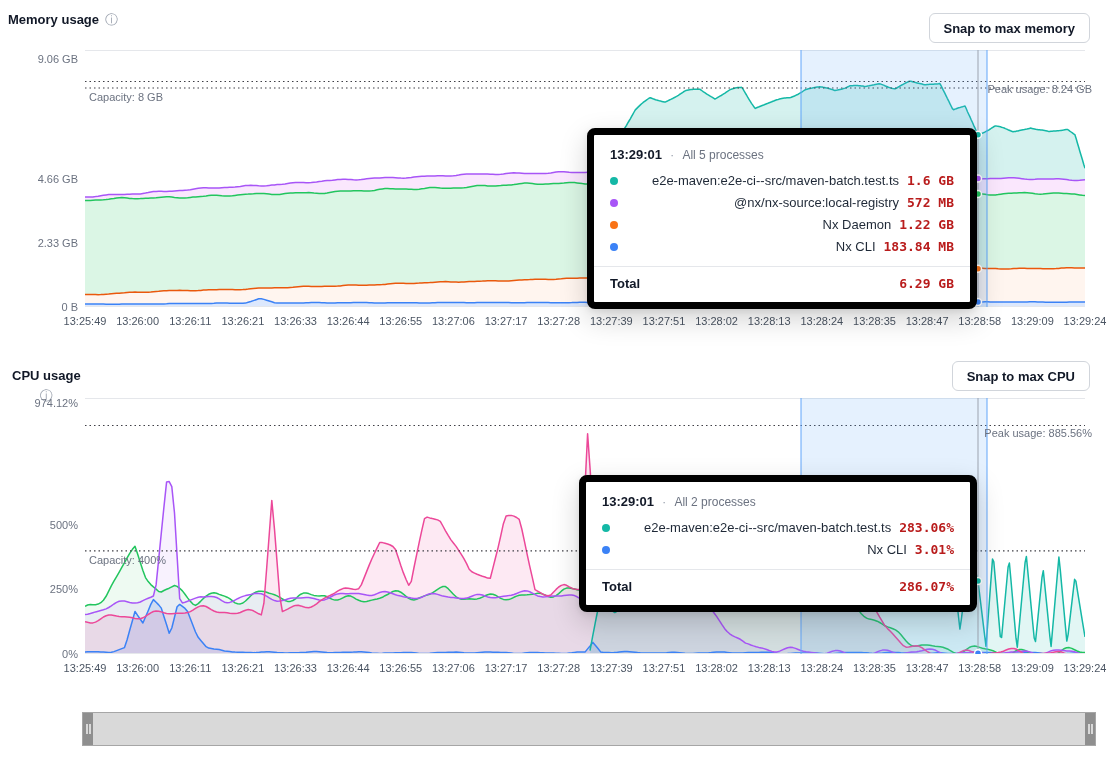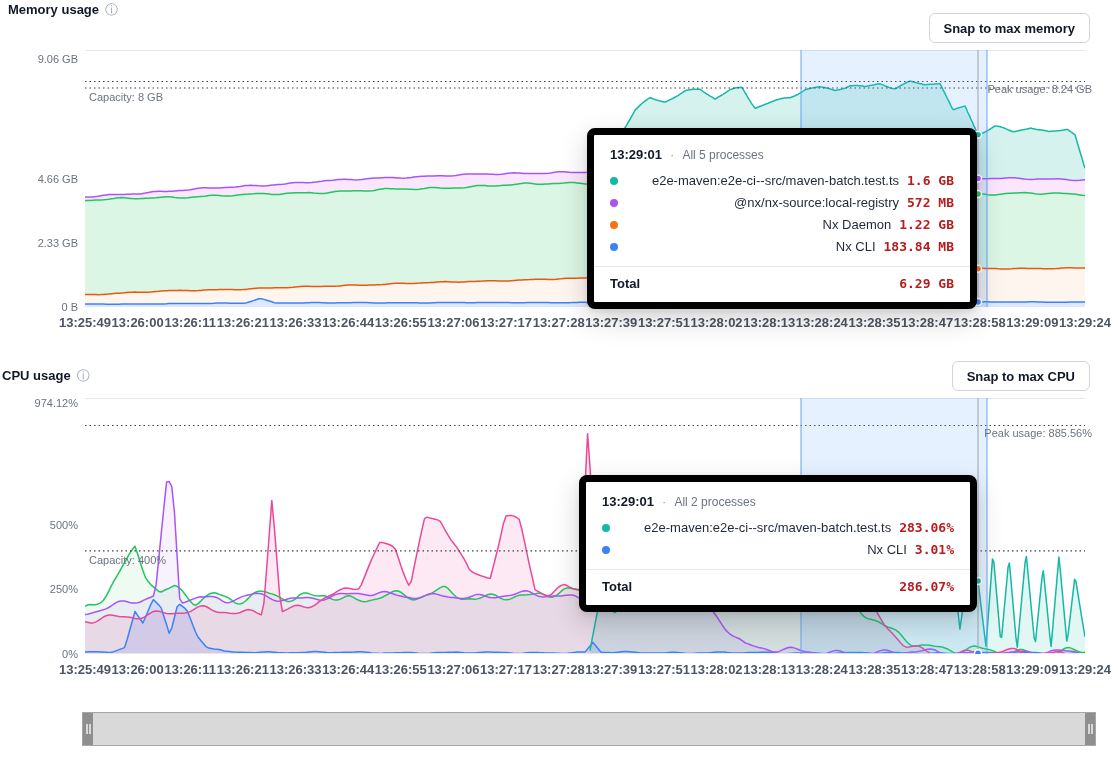--- a/index.html
+++ b/index.html
@@ -7,21 +7,21 @@
     width:1118px;height:761px;position:relative;overflow:hidden;
     background:#ffffff;font-family:"Liberation Sans", sans-serif;color:#111827;
   }
   .section-title{position:absolute;font-size:13px;font-weight:700;color:#111827;display:flex;align-items:center;gap:6px;}
   .info-icon{color:#9ca3af;font-size:13px;font-weight:400;line-height:1;}
   .snap-btn{position:absolute;height:30px;padding:0 14px;background:#ffffff;border:1px solid #d1d5db;border-radius:6px;
     font-size:13px;font-weight:600;color:#111827;font-family:inherit;cursor:pointer;}
   .plot{position:absolute;}
   .plot svg{display:block;}
   .ytick{position:absolute;text-align:right;font-size:11px;color:#6b7280;transform:translateY(-50%);white-space:nowrap;}
-  .xtick{position:absolute;text-align:center;font-size:13px;color:#4b5563;transform:translateX(-50%);white-space:nowrap;font-weight:bold;}
+  .xtick{position:absolute;text-align:center;font-size:11px;color:#4b5563;transform:translateX(-50%);white-space:nowrap;}
   .cap-label{position:absolute;font-size:11px;color:#6b7280;white-space:nowrap;}
   .tooltip{position:absolute;background:#ffffff;border:7px solid #000000;border-radius:8px;z-index:10;
     box-shadow:0 2px 6px rgba(0,0,0,0.08),0 10px 28px rgba(0,0,0,0.18);}
   .tt-header{display:flex;align-items:center;gap:8px;padding:12px 16px 8px;font-size:13px;}
   .tt-time{font-weight:700;color:#111827;}
   .tt-sep{color:#9ca3af;}
   .tt-sub{color:#6b7280;font-size:12px;}
   .tt-row{display:flex;align-items:center;gap:8px;padding:3px 16px;font-size:13px;color:#1f2937;line-height:16px;text-align:right;}
   .tt-dot{width:8px;height:8px;border-radius:50%;flex:none;}
   .tt-name{flex:1;white-space:nowrap;}
@@ -29,21 +29,21 @@
   .tt-total{display:flex;align-items:center;justify-content:space-between;border-top:1px solid #e5e7eb;
     margin-top:8px;padding:9px 16px 11px;font-size:13px;font-weight:700;color:#111827;}
   .scrollbar{position:absolute;background:#d9d9d9;border:1px solid #a6a6a6;box-sizing:border-box;display:flex;justify-content:space-between;}
   .sb-handle{width:10px;background:#8f8f8f;display:flex;align-items:center;justify-content:center;cursor:ew-resize;}
   .sb-grip{width:2px;height:10px;background:#d9d9d9;box-shadow:3px 0 0 #d9d9d9;margin-left:-3px;}
   .sb-track{flex:1;cursor:grab;}
 </style>
 </head>
 <body>
 
-<div class="section-title" style="left:8px;top:2px;">
+<div class="section-title" style="left:8px;top:12px;">
   <span>Memory usage</span>
   <span class="info-icon">ⓘ</span>
 </div>
 <button type="button" class="snap-btn" style="right:28px;top:13px;">Snap to max memory</button>
 
 <div class="plot" style="left:85px;top:50px;width:1000px;height:257px;">
   <svg width="1000" height="257" viewBox="0 0 1000 257">
       <path d="M0.0 254.1L2.6 254.1L5.3 254.1L7.9 254.0L10.5 254.0L13.2 254.0L15.8 254.1L18.4 254.1L21.1 254.2L23.7 254.3L26.3 254.3L28.9 254.3L31.6 254.2L34.2 254.2L36.8 254.0L39.5 254.0L42.1 253.9L44.7 253.9L47.4 253.9L50.0 253.9L52.6 253.9L55.3 253.9L57.9 253.9L60.5 253.9L63.2 253.9L65.8 254.0L68.4 254.0L71.1 254.0L73.7 254.0L76.3 254.0L78.9 253.9L81.6 253.8L84.2 253.6L86.8 253.5L89.5 253.5L92.1 253.4L94.7 253.4L97.4 253.5L100.0 253.5L102.6 253.5L105.3 253.5L107.9 253.5L110.5 253.5L113.2 253.5L115.8 253.5L118.4 253.5L121.1 253.5L123.7 253.5L126.3 253.4L128.9 253.3L131.6 253.1L134.2 253.1L136.8 253.0L139.5 253.0L142.1 253.1L144.7 253.2L147.4 253.2L150.0 253.3L152.6 253.3L155.3 253.3L157.9 253.3L160.5 253.1L163.2 252.3L165.8 251.5L168.4 250.6L171.1 249.7L173.7 248.8L176.3 248.7L178.9 249.4L181.6 250.2L184.2 251.0L186.8 251.8L189.5 252.7L192.1 253.0L194.7 253.0L197.4 253.1L200.0 253.1L202.6 253.1L205.3 253.1L207.9 253.0L210.5 253.0L213.2 253.0L215.8 253.0L218.4 252.9L221.1 252.8L223.7 252.7L226.3 252.6L228.9 252.6L231.6 252.6L234.2 252.6L236.8 252.7L239.5 252.8L242.1 252.9L244.7 252.9L247.4 252.9L250.0 252.9L252.6 252.8L255.3 252.8L257.9 252.8L260.5 252.7L263.2 252.7L265.8 252.7L268.4 252.6L271.1 252.6L273.7 252.5L276.3 252.5L278.9 252.5L281.6 252.6L284.2 252.7L286.8 252.8L289.5 252.9L292.1 253.0L294.7 253.0L297.4 252.9L300.0 252.9L302.6 252.8L305.3 252.8L307.9 252.8L310.5 252.8L313.2 252.8L315.8 252.7L318.4 252.7L321.1 252.7L323.7 252.7L326.3 252.7L328.9 252.7L331.6 252.8L334.2 252.9L336.8 253.0L339.5 253.0L342.1 253.0L344.7 252.9L347.4 252.8L350.0 252.7L352.6 252.6L355.3 252.6L357.9 252.6L360.5 252.6L363.2 252.5L365.8 252.5L368.4 252.5L371.1 252.5L373.7 252.5L376.3 252.6L378.9 252.6L381.6 252.7L384.2 252.8L386.8 252.8L389.5 252.7L392.1 252.6L394.7 252.5L397.4 252.5L400.0 252.4L402.6 252.4L405.3 252.4L407.9 252.4L410.5 252.5L413.2 252.5L415.8 252.5L418.4 252.5L421.1 252.6L423.7 252.6L426.3 252.7L428.9 252.8L431.6 252.8L434.2 252.8L436.8 252.8L439.5 252.7L442.1 252.6L444.7 252.5L447.4 252.5L450.0 252.5L452.6 252.5L455.3 252.6L457.9 252.6L460.5 252.6L463.2 252.6L465.8 252.7L468.4 252.7L471.1 252.7L473.7 252.7L476.3 252.8L478.9 252.8L481.6 252.8L484.2 252.7L486.8 252.6L489.5 252.4L492.1 252.4L494.7 252.3L497.4 252.3L500.0 252.3L502.6 252.4L505.3 252.4L507.9 252.5L510.5 252.5L513.2 252.5L515.8 252.5L518.4 252.5L521.1 252.5L523.7 252.6L526.3 252.6L528.9 252.5L531.6 252.5L534.2 252.4L536.8 252.3L539.5 252.2L542.1 252.2L544.7 252.2L547.4 252.3L550.0 252.4L552.6 252.5L555.3 252.6L557.9 252.6L560.5 252.6L563.2 252.6L565.8 252.6L568.4 252.6L571.1 252.6L573.7 252.6L576.3 252.6L578.9 252.5L581.6 252.5L584.2 252.4L586.8 252.3L589.5 252.3L592.1 252.4L594.7 252.4L597.4 252.5L600.0 252.6L602.6 252.7L605.3 252.7L607.9 252.6L610.5 252.6L613.2 252.6L615.8 252.5L618.4 252.5L621.1 252.5L623.7 252.4L626.3 252.4L628.9 252.3L631.6 252.2L634.2 252.2L636.8 252.1L639.5 252.2L642.1 252.3L644.7 252.4L647.4 252.4L650.0 252.5L652.6 252.5L655.3 252.4L657.9 252.4L660.5 252.3L663.2 252.3L665.8 252.3L668.4 252.3L671.1 252.2L673.7 252.2L676.3 252.2L678.9 252.2L681.6 252.1L684.2 252.2L686.8 252.2L689.5 252.4L692.1 252.5L694.7 252.6L697.4 252.6L700.0 252.6L702.6 252.5L705.3 252.5L707.9 252.4L710.5 252.4L713.2 252.3L715.8 252.3L718.4 252.3L721.1 252.3L723.7 252.3L726.3 252.3L728.9 252.3L731.6 252.3L734.2 252.3L736.8 252.4L739.5 252.5L742.1 252.6L744.7 252.6L747.4 252.5L750.0 252.4L752.6 252.3L755.3 252.2L757.9 252.2L760.5 252.1L763.2 252.1L765.8 252.1L768.4 252.1L771.1 252.1L773.7 252.1L776.3 252.1L778.9 252.1L781.6 252.2L784.2 252.2L786.8 252.3L789.5 252.3L792.1 252.3L794.7 252.3L797.4 252.2L800.0 252.1L802.6 252.0L805.3 252.0L807.9 251.9L810.5 252.0L813.2 252.0L815.8 252.1L818.4 252.1L821.1 252.1L823.7 252.2L826.3 252.2L828.9 252.2L831.6 252.3L834.2 252.4L836.8 252.4L839.5 252.4L842.1 252.4L844.7 252.3L847.4 252.2L850.0 252.1L852.6 252.0L855.3 252.0L857.9 252.1L860.5 252.1L863.2 252.2L865.8 252.2L868.4 252.2L871.1 252.2L873.7 252.2L876.3 252.2L878.9 252.3L881.6 252.3L884.2 252.3L886.8 252.2L889.5 252.2L892.1 252.1L894.7 251.9L897.4 251.9L900.0 251.8L902.6 251.8L905.3 251.9L907.9 251.9L910.5 252.0L913.2 252.1L915.8 252.1L918.4 252.1L921.1 252.1L923.7 252.1L926.3 252.1L928.9 252.1L931.6 252.1L934.2 252.1L936.8 252.0L939.5 251.9L942.1 251.9L944.7 251.8L947.4 251.8L950.0 251.8L952.6 251.9L955.3 252.0L957.9 252.1L960.5 252.2L963.2 252.2L965.8 252.3L968.4 252.2L971.1 252.2L973.7 252.2L976.3 252.2L978.9 252.2L981.6 252.2L984.2 252.1L986.8 252.1L989.5 252.0L992.1 252.0L994.7 252.0L997.4 252.0L1000.0 252.1L1000.0 257.0L0.0 257.0Z" fill="rgba(59,130,246,0.18)" stroke="none"></path>
       <path d="M0.0 244.4L2.6 244.4L5.3 244.4L7.9 244.5L10.5 244.6L13.2 244.7L15.8 244.6L18.4 244.4L21.1 244.2L23.7 244.0L26.3 243.7L28.9 243.5L31.6 243.3L34.2 243.2L36.8 243.0L39.5 242.8L42.1 242.5L44.7 242.3L47.4 242.2L50.0 242.1L52.6 242.2L55.3 242.2L57.9 242.3L60.5 242.3L63.2 242.2L65.8 242.0L68.4 241.7L71.1 241.4L73.7 241.2L76.3 240.9L78.9 240.8L81.6 240.7L84.2 240.6L86.8 240.5L89.5 240.4L92.1 240.4L94.7 240.3L97.4 240.4L100.0 240.5L102.6 240.6L105.3 240.7L107.9 240.8L110.5 240.7L113.2 240.6L115.8 240.4L118.4 240.1L121.1 239.9L123.7 239.8L126.3 239.7L128.9 239.7L131.6 239.7L134.2 239.6L136.8 239.6L139.5 239.5L142.1 239.5L144.7 239.5L147.4 239.6L150.0 239.7L152.6 239.7L155.3 239.7L157.9 239.6L160.5 239.4L163.2 239.1L165.8 238.7L168.4 238.5L171.1 238.3L173.7 238.1L176.3 238.1L178.9 238.1L181.6 238.0L184.2 238.0L186.8 237.9L189.5 237.8L192.1 237.8L194.7 237.8L197.4 237.8L200.0 237.8L202.6 237.7L205.3 237.5L207.9 237.3L210.5 237.0L213.2 236.7L215.8 236.4L218.4 236.3L221.1 236.3L223.7 236.3L226.3 236.4L228.9 236.4L231.6 236.4L234.2 236.4L236.8 236.4L239.5 236.3L242.1 236.3L244.7 236.3L247.4 236.3L250.0 236.2L252.6 236.1L255.3 235.9L257.9 235.6L260.5 235.3L263.2 235.1L265.8 235.0L268.4 235.0L271.1 235.1L273.7 235.2L276.3 235.2L278.9 235.3L281.6 235.2L284.2 235.1L286.8 235.0L289.5 234.9L292.1 234.8L294.7 234.7L297.4 234.6L300.0 234.4L302.6 234.1L305.3 233.8L307.9 233.5L310.5 233.3L313.2 233.2L315.8 233.2L318.4 233.3L321.1 233.4L323.7 233.4L326.3 233.4L328.9 233.4L331.6 233.2L334.2 233.1L336.8 232.9L339.5 232.8L342.1 232.7L344.7 232.6L347.4 232.4L350.0 232.2L352.6 232.0L355.3 231.8L357.9 231.7L360.5 231.6L363.2 231.7L365.8 231.9L368.4 232.0L371.1 232.1L373.7 232.2L376.3 232.1L378.9 232.0L381.6 231.8L384.2 231.6L386.8 231.5L389.5 231.4L392.1 231.3L394.7 231.2L397.4 231.1L400.0 230.9L402.6 230.8L405.3 230.7L407.9 230.7L410.5 230.7L413.2 230.9L415.8 231.0L418.4 231.1L421.1 231.1L423.7 230.9L426.3 230.7L428.9 230.5L431.6 230.3L434.2 230.1L436.8 229.9L439.5 229.8L442.1 229.7L444.7 229.6L447.4 229.4L450.0 229.3L452.6 229.2L455.3 229.2L457.9 229.2L460.5 229.3L463.2 229.4L465.8 229.5L468.4 229.4L471.1 229.3L473.7 229.0L476.3 228.8L478.9 228.5L481.6 228.3L484.2 228.3L486.8 228.2L489.5 228.2L492.1 228.2L494.7 228.1L497.4 228.1L500.0 228.0L502.6 228.1L505.3 228.2L507.9 228.3L510.5 228.4L513.2 228.5L515.8 228.4L518.4 228.3L521.1 228.1L523.7 227.8L526.3 227.6L528.9 227.4L531.6 227.4L534.2 227.4L536.8 227.4L539.5 227.4L542.1 227.4L544.7 227.4L547.4 227.4L550.0 227.4L552.6 227.4L555.3 227.4L557.9 227.5L560.5 227.5L563.2 227.3L565.8 227.1L568.4 226.9L571.1 226.5L573.7 226.3L576.3 226.1L578.9 226.0L581.6 226.0L584.2 226.1L586.8 226.1L589.5 226.1L592.1 226.1L594.7 226.0L597.4 226.0L600.0 225.9L602.6 226.0L605.3 225.9L607.9 225.9L610.5 225.8L613.2 225.6L615.8 225.3L618.4 225.0L621.1 224.8L623.7 224.7L626.3 224.7L628.9 224.8L631.6 224.9L634.2 225.0L636.8 225.1L639.5 225.1L642.1 225.1L644.7 225.0L647.4 225.0L650.0 225.0L652.6 225.0L655.3 224.9L657.9 224.8L660.5 224.6L663.2 224.4L665.8 224.1L668.4 223.9L671.1 223.8L673.7 223.9L676.3 224.0L678.9 224.1L681.6 224.2L684.2 224.2L686.8 224.2L689.5 224.1L692.1 224.0L694.7 223.8L697.4 223.7L700.0 223.6L702.6 223.5L705.3 223.3L707.9 223.1L710.5 222.9L713.2 222.6L715.8 222.4L718.4 222.3L721.1 222.3L723.7 222.4L726.3 222.6L728.9 222.7L731.6 222.7L734.2 222.6L736.8 222.5L739.5 222.3L742.1 222.1L744.7 222.0L747.4 221.9L750.0 221.8L752.6 221.6L755.3 221.5L757.9 221.3L760.5 221.2L763.2 221.1L765.8 221.0L768.4 221.1L771.1 221.3L773.7 221.4L776.3 221.6L778.9 221.6L781.6 221.5L784.2 221.4L786.8 221.2L789.5 221.0L792.1 220.9L794.7 220.8L797.4 220.7L800.0 220.6L802.6 220.5L805.3 220.4L807.9 220.3L810.5 220.3L813.2 220.3L815.8 220.3L818.4 220.5L821.1 220.6L823.7 220.7L826.3 220.7L828.9 220.6L831.6 220.4L834.2 220.1L836.8 219.9L839.5 219.7L842.1 219.5L844.7 219.5L847.4 219.4L850.0 219.3L852.6 219.2L855.3 219.2L857.9 219.1L860.5 219.1L863.2 219.1L865.8 219.2L868.4 219.3L871.1 219.4L873.7 219.4L876.3 219.2L878.9 219.0L881.6 218.7L884.2 218.5L886.8 218.3L889.5 218.2L892.1 218.2L894.7 218.3L897.4 218.3L900.0 218.4L902.6 218.4L905.3 218.5L907.9 218.5L910.5 218.6L913.2 218.8L915.8 218.9L918.4 219.0L921.1 219.0L923.7 218.9L926.3 218.8L928.9 218.5L931.6 218.4L934.2 218.3L936.8 218.2L939.5 218.3L942.1 218.4L944.7 218.5L947.4 218.6L950.0 218.6L952.6 218.6L955.3 218.6L957.9 218.7L960.5 218.7L963.2 218.8L965.8 218.8L968.4 218.7L971.1 218.6L973.7 218.4L976.3 218.1L978.9 217.9L981.6 217.8L984.2 217.7L986.8 217.8L989.5 217.9L992.1 218.0L994.7 218.1L997.4 218.1L1000.0 218.1L1000.0 252.1L997.4 252.0L994.7 252.0L992.1 252.0L989.5 252.0L986.8 252.1L984.2 252.1L981.6 252.2L978.9 252.2L976.3 252.2L973.7 252.2L971.1 252.2L968.4 252.2L965.8 252.3L963.2 252.2L960.5 252.2L957.9 252.1L955.3 252.0L952.6 251.9L950.0 251.8L947.4 251.8L944.7 251.8L942.1 251.9L939.5 251.9L936.8 252.0L934.2 252.1L931.6 252.1L928.9 252.1L926.3 252.1L923.7 252.1L921.1 252.1L918.4 252.1L915.8 252.1L913.2 252.1L910.5 252.0L907.9 251.9L905.3 251.9L902.6 251.8L900.0 251.8L897.4 251.9L894.7 251.9L892.1 252.1L889.5 252.2L886.8 252.2L884.2 252.3L881.6 252.3L878.9 252.3L876.3 252.2L873.7 252.2L871.1 252.2L868.4 252.2L865.8 252.2L863.2 252.2L860.5 252.1L857.9 252.1L855.3 252.0L852.6 252.0L850.0 252.1L847.4 252.2L844.7 252.3L842.1 252.4L839.5 252.4L836.8 252.4L834.2 252.4L831.6 252.3L828.9 252.2L826.3 252.2L823.7 252.2L821.1 252.1L818.4 252.1L815.8 252.1L813.2 252.0L810.5 252.0L807.9 251.9L805.3 252.0L802.6 252.0L800.0 252.1L797.4 252.2L794.7 252.3L792.1 252.3L789.5 252.3L786.8 252.3L784.2 252.2L781.6 252.2L778.9 252.1L776.3 252.1L773.7 252.1L771.1 252.1L768.4 252.1L765.8 252.1L763.2 252.1L760.5 252.1L757.9 252.2L755.3 252.2L752.6 252.3L750.0 252.4L747.4 252.5L744.7 252.6L742.1 252.6L739.5 252.5L736.8 252.4L734.2 252.3L731.6 252.3L728.9 252.3L726.3 252.3L723.7 252.3L721.1 252.3L718.4 252.3L715.8 252.3L713.2 252.3L710.5 252.4L707.9 252.4L705.3 252.5L702.6 252.5L700.0 252.6L697.4 252.6L694.7 252.6L692.1 252.5L689.5 252.4L686.8 252.2L684.2 252.2L681.6 252.1L678.9 252.2L676.3 252.2L673.7 252.2L671.1 252.2L668.4 252.3L665.8 252.3L663.2 252.3L660.5 252.3L657.9 252.4L655.3 252.4L652.6 252.5L650.0 252.5L647.4 252.4L644.7 252.4L642.1 252.3L639.5 252.2L636.8 252.1L634.2 252.2L631.6 252.2L628.9 252.3L626.3 252.4L623.7 252.4L621.1 252.5L618.4 252.5L615.8 252.5L613.2 252.6L610.5 252.6L607.9 252.6L605.3 252.7L602.6 252.7L600.0 252.6L597.4 252.5L594.7 252.4L592.1 252.4L589.5 252.3L586.8 252.3L584.2 252.4L581.6 252.5L578.9 252.5L576.3 252.6L573.7 252.6L571.1 252.6L568.4 252.6L565.8 252.6L563.2 252.6L560.5 252.6L557.9 252.6L555.3 252.6L552.6 252.5L550.0 252.4L547.4 252.3L544.7 252.2L542.1 252.2L539.5 252.2L536.8 252.3L534.2 252.4L531.6 252.5L528.9 252.5L526.3 252.6L523.7 252.6L521.1 252.5L518.4 252.5L515.8 252.5L513.2 252.5L510.5 252.5L507.9 252.5L505.3 252.4L502.6 252.4L500.0 252.3L497.4 252.3L494.7 252.3L492.1 252.4L489.5 252.4L486.8 252.6L484.2 252.7L481.6 252.8L478.9 252.8L476.3 252.8L473.7 252.7L471.1 252.7L468.4 252.7L465.8 252.7L463.2 252.6L460.5 252.6L457.9 252.6L455.3 252.6L452.6 252.5L450.0 252.5L447.4 252.5L444.7 252.5L442.1 252.6L439.5 252.7L436.8 252.8L434.2 252.8L431.6 252.8L428.9 252.8L426.3 252.7L423.7 252.6L421.1 252.6L418.4 252.5L415.8 252.5L413.2 252.5L410.5 252.5L407.9 252.4L405.3 252.4L402.6 252.4L400.0 252.4L397.4 252.5L394.7 252.5L392.1 252.6L389.5 252.7L386.8 252.8L384.2 252.8L381.6 252.7L378.9 252.6L376.3 252.6L373.7 252.5L371.1 252.5L368.4 252.5L365.8 252.5L363.2 252.5L360.5 252.6L357.9 252.6L355.3 252.6L352.6 252.6L350.0 252.7L347.4 252.8L344.7 252.9L342.1 253.0L339.5 253.0L336.8 253.0L334.2 252.9L331.6 252.8L328.9 252.7L326.3 252.7L323.7 252.7L321.1 252.7L318.4 252.7L315.8 252.7L313.2 252.8L310.5 252.8L307.9 252.8L305.3 252.8L302.6 252.8L300.0 252.9L297.4 252.9L294.7 253.0L292.1 253.0L289.5 252.9L286.8 252.8L284.2 252.7L281.6 252.6L278.9 252.5L276.3 252.5L273.7 252.5L271.1 252.6L268.4 252.6L265.8 252.7L263.2 252.7L260.5 252.7L257.9 252.8L255.3 252.8L252.6 252.8L250.0 252.9L247.4 252.9L244.7 252.9L242.1 252.9L239.5 252.8L236.8 252.7L234.2 252.6L231.6 252.6L228.9 252.6L226.3 252.6L223.7 252.7L221.1 252.8L218.4 252.9L215.8 253.0L213.2 253.0L210.5 253.0L207.9 253.0L205.3 253.1L202.6 253.1L200.0 253.1L197.4 253.1L194.7 253.0L192.1 253.0L189.5 252.7L186.8 251.8L184.2 251.0L181.6 250.2L178.9 249.4L176.3 248.7L173.7 248.8L171.1 249.7L168.4 250.6L165.8 251.5L163.2 252.3L160.5 253.1L157.9 253.3L155.3 253.3L152.6 253.3L150.0 253.3L147.4 253.2L144.7 253.2L142.1 253.1L139.5 253.0L136.8 253.0L134.2 253.1L131.6 253.1L128.9 253.3L126.3 253.4L123.7 253.5L121.1 253.5L118.4 253.5L115.8 253.5L113.2 253.5L110.5 253.5L107.9 253.5L105.3 253.5L102.6 253.5L100.0 253.5L97.4 253.5L94.7 253.4L92.1 253.4L89.5 253.5L86.8 253.5L84.2 253.6L81.6 253.8L78.9 253.9L76.3 254.0L73.7 254.0L71.1 254.0L68.4 254.0L65.8 254.0L63.2 253.9L60.5 253.9L57.9 253.9L55.3 253.9L52.6 253.9L50.0 253.9L47.4 253.9L44.7 253.9L42.1 253.9L39.5 254.0L36.8 254.0L34.2 254.2L31.6 254.2L28.9 254.3L26.3 254.3L23.7 254.3L21.1 254.2L18.4 254.1L15.8 254.1L13.2 254.0L10.5 254.0L7.9 254.0L5.3 254.1L2.6 254.1L0.0 254.1Z" fill="rgba(249,115,22,0.07)" stroke="none"></path>
       <path d="M0.0 150.4L2.6 150.5L5.3 150.4L7.9 150.2L10.5 150.1L13.2 150.0L15.8 149.9L18.4 149.8L21.1 149.6L23.7 149.3L26.3 148.8L28.9 148.4L31.6 147.9L34.2 147.7L36.8 147.6L39.5 147.8L42.1 148.1L44.7 148.4L47.4 148.6L50.0 148.7L52.6 148.7L55.3 148.6L57.9 148.4L60.5 148.3L63.2 148.2L65.8 148.1L68.4 148.0L71.1 147.8L73.7 147.5L76.3 147.2L78.9 146.9L81.6 146.7L84.2 146.8L86.8 147.0L89.5 147.4L92.1 147.7L94.7 148.0L97.4 148.1L100.0 147.9L102.6 147.7L105.3 147.4L107.9 147.1L110.5 146.9L113.2 146.7L115.8 146.5L118.4 146.3L121.1 146.0L123.7 145.6L126.3 145.3L128.9 145.2L131.6 145.2L134.2 145.4L136.8 145.7L139.5 145.9L142.1 146.1L144.7 146.1L147.4 145.8L150.0 145.4L152.6 145.0L155.3 144.7L157.9 144.4L160.5 144.2L163.2 144.1L165.8 143.9L168.4 143.8L171.1 143.6L173.7 143.4L176.3 143.4L178.9 143.5L181.6 143.8L184.2 144.1L186.8 144.4L189.5 144.6L192.1 144.6L194.7 144.4L197.4 144.0L200.0 143.6L202.6 143.2L205.3 143.0L207.9 142.9L210.5 142.8L213.2 142.8L215.8 142.8L218.4 142.7L221.1 142.7L223.7 142.6L226.3 142.7L228.9 143.0L231.6 143.2L234.2 143.4L236.8 143.5L239.5 143.4L242.1 143.0L244.7 142.5L247.4 142.0L250.0 141.5L252.6 141.2L255.3 141.0L257.9 141.0L260.5 141.0L263.2 141.0L265.8 140.9L268.4 140.8L271.1 140.7L273.7 140.7L276.3 140.8L278.9 141.0L281.6 141.0L284.2 141.0L286.8 140.8L289.5 140.4L292.1 139.8L294.7 139.3L297.4 138.9L300.0 138.6L302.6 138.6L305.3 138.7L307.9 138.8L310.5 139.0L313.2 139.0L315.8 139.1L318.4 139.1L321.1 139.1L323.7 139.2L326.3 139.3L328.9 139.4L331.6 139.4L334.2 139.2L336.8 138.8L339.5 138.4L342.1 137.9L344.7 137.6L347.4 137.4L350.0 137.5L352.6 137.7L355.3 138.0L357.9 138.2L360.5 138.3L363.2 138.3L365.8 138.2L368.4 138.1L371.1 138.0L373.7 138.0L376.3 137.9L378.9 137.8L381.6 137.5L384.2 137.0L386.8 136.5L389.5 136.0L392.1 135.6L394.7 135.4L397.4 135.4L400.0 135.6L402.6 135.9L405.3 136.0L407.9 136.1L410.5 136.0L413.2 135.8L415.8 135.6L418.4 135.3L421.1 135.2L423.7 135.0L426.3 134.9L428.9 134.6L431.6 134.2L434.2 133.8L436.8 133.4L439.5 133.1L442.1 133.1L444.7 133.3L447.4 133.6L450.0 133.9L452.6 134.2L455.3 134.3L457.9 134.3L460.5 134.1L463.2 133.9L465.8 133.7L468.4 133.5L471.1 133.4L473.7 133.4L476.3 133.2L478.9 133.1L481.6 132.8L484.2 132.6L486.8 132.5L489.5 132.6L492.1 132.9L494.7 133.2L497.4 133.6L500.0 133.9L502.6 134.0L505.3 133.9L507.9 133.7L510.5 133.3L513.2 133.0L515.8 132.8L518.4 132.6L521.1 132.5L523.7 132.5L526.3 132.5L528.9 132.4L531.6 132.3L534.2 132.4L536.8 132.5L539.5 132.9L542.1 133.3L544.7 133.8L547.4 134.1L550.0 134.3L552.6 134.2L555.3 134.0L557.9 133.7L560.5 133.5L563.2 133.4L565.8 133.4L568.4 133.5L571.1 133.6L573.7 133.7L576.3 133.7L578.9 133.7L581.6 133.9L584.2 134.1L586.8 134.5L589.5 134.9L592.1 135.4L594.7 135.7L597.4 135.8L600.0 135.8L602.6 135.5L605.3 135.2L607.9 135.0L610.5 134.9L613.2 134.9L615.8 135.1L618.4 135.3L621.1 135.5L623.7 135.6L626.3 135.7L628.9 135.9L631.6 136.1L634.2 136.4L636.8 136.7L639.5 137.0L642.1 137.2L644.7 137.2L647.4 137.0L650.0 136.7L652.6 136.2L655.3 135.9L657.9 135.7L660.5 135.7L663.2 135.9L665.8 136.1L668.4 136.3L671.1 136.4L673.7 136.4L676.3 136.3L678.9 136.2L681.6 136.3L684.2 136.3L686.8 136.4L689.5 136.4L692.1 136.2L694.7 135.8L697.4 135.3L700.0 134.8L702.6 134.3L705.3 134.1L707.9 134.1L710.5 134.2L713.2 134.5L715.8 134.7L718.4 134.9L721.1 135.0L723.7 135.1L726.3 135.3L728.9 135.4L731.6 135.6L734.2 135.8L736.8 135.9L739.5 135.9L742.1 135.7L744.7 135.5L747.4 135.2L750.0 135.0L752.6 135.0L755.3 135.2L757.9 135.6L760.5 136.0L763.2 136.5L765.8 136.8L768.4 136.9L771.1 137.0L773.7 137.0L776.3 137.0L778.9 137.1L781.6 137.1L784.2 137.2L786.8 137.1L789.5 136.9L792.1 136.6L794.7 136.3L797.4 136.1L800.0 136.1L802.6 136.4L805.3 136.7L807.9 137.2L810.5 137.6L813.2 137.9L815.8 138.0L818.4 138.0L821.1 137.9L823.7 137.8L826.3 137.9L828.9 137.9L831.6 138.0L834.2 138.0L836.8 138.0L839.5 137.9L842.1 137.8L844.7 137.8L847.4 138.0L850.0 138.4L852.6 139.0L855.3 139.6L857.9 140.2L860.5 140.6L863.2 141.0L865.8 141.2L868.4 141.3L871.1 141.5L873.7 141.7L876.3 141.9L878.9 142.2L881.6 142.5L884.2 142.8L886.8 143.0L889.5 143.2L892.1 143.5L894.7 143.7L897.4 143.9L900.0 144.3L902.6 144.7L905.3 144.9L907.9 145.0L910.5 144.9L913.2 144.6L915.8 144.2L918.4 143.8L921.1 143.5L923.7 143.3L926.3 143.2L928.9 143.1L931.6 143.0L934.2 142.8L936.8 142.7L939.5 142.6L942.1 142.7L944.7 143.0L947.4 143.3L950.0 143.8L952.6 144.1L955.3 144.2L957.9 144.1L960.5 143.8L963.2 143.5L965.8 143.2L968.4 143.0L971.1 143.0L973.7 143.1L976.3 143.3L978.9 143.5L981.6 143.6L984.2 143.7L986.8 143.9L989.5 144.1L992.1 144.5L994.7 144.9L997.4 145.3L1000.0 145.6L1000.0 218.1L997.4 218.1L994.7 218.1L992.1 218.0L989.5 217.9L986.8 217.8L984.2 217.7L981.6 217.8L978.9 217.9L976.3 218.1L973.7 218.4L971.1 218.6L968.4 218.7L965.8 218.8L963.2 218.8L960.5 218.7L957.9 218.7L955.3 218.6L952.6 218.6L950.0 218.6L947.4 218.6L944.7 218.5L942.1 218.4L939.5 218.3L936.8 218.2L934.2 218.3L931.6 218.4L928.9 218.5L926.3 218.8L923.7 218.9L921.1 219.0L918.4 219.0L915.8 218.9L913.2 218.8L910.5 218.6L907.9 218.5L905.3 218.5L902.6 218.4L900.0 218.4L897.4 218.3L894.7 218.3L892.1 218.2L889.5 218.2L886.8 218.3L884.2 218.5L881.6 218.7L878.9 219.0L876.3 219.2L873.7 219.4L871.1 219.4L868.4 219.3L865.8 219.2L863.2 219.1L860.5 219.1L857.9 219.1L855.3 219.2L852.6 219.2L850.0 219.3L847.4 219.4L844.7 219.5L842.1 219.5L839.5 219.7L836.8 219.9L834.2 220.1L831.6 220.4L828.9 220.6L826.3 220.7L823.7 220.7L821.1 220.6L818.4 220.5L815.8 220.3L813.2 220.3L810.5 220.3L807.9 220.3L805.3 220.4L802.6 220.5L800.0 220.6L797.4 220.7L794.7 220.8L792.1 220.9L789.5 221.0L786.8 221.2L784.2 221.4L781.6 221.5L778.9 221.6L776.3 221.6L773.7 221.4L771.1 221.3L768.4 221.1L765.8 221.0L763.2 221.1L760.5 221.2L757.9 221.3L755.3 221.5L752.6 221.6L750.0 221.8L747.4 221.9L744.7 222.0L742.1 222.1L739.5 222.3L736.8 222.5L734.2 222.6L731.6 222.7L728.9 222.7L726.3 222.6L723.7 222.4L721.1 222.3L718.4 222.3L715.8 222.4L713.2 222.6L710.5 222.9L707.9 223.1L705.3 223.3L702.6 223.5L700.0 223.6L697.4 223.7L694.7 223.8L692.1 224.0L689.5 224.1L686.8 224.2L684.2 224.2L681.6 224.2L678.9 224.1L676.3 224.0L673.7 223.9L671.1 223.8L668.4 223.9L665.8 224.1L663.2 224.4L660.5 224.6L657.9 224.8L655.3 224.9L652.6 225.0L650.0 225.0L647.4 225.0L644.7 225.0L642.1 225.1L639.5 225.1L636.8 225.1L634.2 225.0L631.6 224.9L628.9 224.8L626.3 224.7L623.7 224.7L621.1 224.8L618.4 225.0L615.8 225.3L613.2 225.6L610.5 225.8L607.9 225.9L605.3 225.9L602.6 226.0L600.0 225.9L597.4 226.0L594.7 226.0L592.1 226.1L589.5 226.1L586.8 226.1L584.2 226.1L581.6 226.0L578.9 226.0L576.3 226.1L573.7 226.3L571.1 226.5L568.4 226.9L565.8 227.1L563.2 227.3L560.5 227.5L557.9 227.5L555.3 227.4L552.6 227.4L550.0 227.4L547.4 227.4L544.7 227.4L542.1 227.4L539.5 227.4L536.8 227.4L534.2 227.4L531.6 227.4L528.9 227.4L526.3 227.6L523.7 227.8L521.1 228.1L518.4 228.3L515.8 228.4L513.2 228.5L510.5 228.4L507.9 228.3L505.3 228.2L502.6 228.1L500.0 228.0L497.4 228.1L494.7 228.1L492.1 228.2L489.5 228.2L486.8 228.2L484.2 228.3L481.6 228.3L478.9 228.5L476.3 228.8L473.7 229.0L471.1 229.3L468.4 229.4L465.8 229.5L463.2 229.4L460.5 229.3L457.9 229.2L455.3 229.2L452.6 229.2L450.0 229.3L447.4 229.4L444.7 229.6L442.1 229.7L439.5 229.8L436.8 229.9L434.2 230.1L431.6 230.3L428.9 230.5L426.3 230.7L423.7 230.9L421.1 231.1L418.4 231.1L415.8 231.0L413.2 230.9L410.5 230.7L407.9 230.7L405.3 230.7L402.6 230.8L400.0 230.9L397.4 231.1L394.7 231.2L392.1 231.3L389.5 231.4L386.8 231.5L384.2 231.6L381.6 231.8L378.9 232.0L376.3 232.1L373.7 232.2L371.1 232.1L368.4 232.0L365.8 231.9L363.2 231.7L360.5 231.6L357.9 231.7L355.3 231.8L352.6 232.0L350.0 232.2L347.4 232.4L344.7 232.6L342.1 232.7L339.5 232.8L336.8 232.9L334.2 233.1L331.6 233.2L328.9 233.4L326.3 233.4L323.7 233.4L321.1 233.4L318.4 233.3L315.8 233.2L313.2 233.2L310.5 233.3L307.9 233.5L305.3 233.8L302.6 234.1L300.0 234.4L297.4 234.6L294.7 234.7L292.1 234.8L289.5 234.9L286.8 235.0L284.2 235.1L281.6 235.2L278.9 235.3L276.3 235.2L273.7 235.2L271.1 235.1L268.4 235.0L265.8 235.0L263.2 235.1L260.5 235.3L257.9 235.6L255.3 235.9L252.6 236.1L250.0 236.2L247.4 236.3L244.7 236.3L242.1 236.3L239.5 236.3L236.8 236.4L234.2 236.4L231.6 236.4L228.9 236.4L226.3 236.4L223.7 236.3L221.1 236.3L218.4 236.3L215.8 236.4L213.2 236.7L210.5 237.0L207.9 237.3L205.3 237.5L202.6 237.7L200.0 237.8L197.4 237.8L194.7 237.8L192.1 237.8L189.5 237.8L186.8 237.9L184.2 238.0L181.6 238.0L178.9 238.1L176.3 238.1L173.7 238.1L171.1 238.3L168.4 238.5L165.8 238.7L163.2 239.1L160.5 239.4L157.9 239.6L155.3 239.7L152.6 239.7L150.0 239.7L147.4 239.6L144.7 239.5L142.1 239.5L139.5 239.5L136.8 239.6L134.2 239.6L131.6 239.7L128.9 239.7L126.3 239.7L123.7 239.8L121.1 239.9L118.4 240.1L115.8 240.4L113.2 240.6L110.5 240.7L107.9 240.8L105.3 240.7L102.6 240.6L100.0 240.5L97.4 240.4L94.7 240.3L92.1 240.4L89.5 240.4L86.8 240.5L84.2 240.6L81.6 240.7L78.9 240.8L76.3 240.9L73.7 241.2L71.1 241.4L68.4 241.7L65.8 242.0L63.2 242.2L60.5 242.3L57.9 242.3L55.3 242.2L52.6 242.2L50.0 242.1L47.4 242.2L44.7 242.3L42.1 242.5L39.5 242.8L36.8 243.0L34.2 243.2L31.6 243.3L28.9 243.5L26.3 243.7L23.7 244.0L21.1 244.2L18.4 244.4L15.8 244.6L13.2 244.7L10.5 244.6L7.9 244.5L5.3 244.4L2.6 244.4L0.0 244.4Z" fill="rgba(34,197,94,0.16)" stroke="none"></path>
@@ -97,21 +97,21 @@
         <span class="tt-name">Nx CLI</span>
         <span class="tt-val">183.84 MB</span>
       </div>
     </div>
   <div class="tt-total">
     <span>Total</span>
     <span class="tt-val" style="font-weight:700;">6.29 GB</span>
   </div>
 </div>
 
-<div class="section-title" style="left:2px;top:368px;">
+<div class="section-title" style="left:12px;top:368px;flex-direction:column;">
   <span>CPU usage</span>
   <span class="info-icon">ⓘ</span>
 </div>
 <button type="button" class="snap-btn" style="right:28px;top:361px;">Snap to max CPU</button>
 
 <div class="plot" style="left:85px;top:398px;width:1000px;height:256px;">
   <svg width="1000" height="256" viewBox="0 0 1000 256">
       <path d="M0.0 253.9L2.6 253.8L5.3 253.8L7.9 253.8L10.5 253.7L13.2 253.7L15.8 253.9L18.4 254.1L21.1 254.3L23.7 254.6L26.3 254.3L28.9 253.6L31.6 252.6L34.2 251.6L36.8 250.6L39.5 249.6L42.1 241.7L44.7 232.2L47.4 222.8L50.0 213.4L52.6 217.3L55.3 221.2L57.9 225.0L60.5 219.0L63.2 212.7L65.8 206.4L68.4 201.6L71.1 204.3L73.7 206.9L76.3 210.1L78.9 218.5L81.6 226.8L84.2 235.2L86.8 230.0L89.5 219.3L92.1 208.7L94.7 206.4L97.4 208.4L100.0 210.4L102.6 213.5L105.3 220.4L107.9 227.2L110.5 234.0L113.2 239.3L115.8 242.5L118.4 245.6L121.1 248.7L123.7 250.1L126.3 250.5L128.9 250.9L131.6 251.2L134.2 251.6L136.8 252.2L139.5 253.0L142.1 253.3L144.7 253.6L147.4 253.9L150.0 254.1L152.6 254.2L155.3 254.2L157.9 254.3L160.5 254.4L163.2 254.5L165.8 254.6L168.4 254.7L171.1 254.6L173.7 254.4L176.3 254.1L178.9 253.9L181.6 253.7L184.2 253.7L186.8 253.9L189.5 254.2L192.1 254.5L194.7 254.7L197.4 254.8L200.0 254.9L202.6 254.9L205.3 254.8L207.9 254.8L210.5 254.7L213.2 254.7L215.8 254.6L218.4 254.5L221.1 254.3L223.7 254.0L226.3 253.7L228.9 253.6L231.6 253.6L234.2 253.7L236.8 254.0L239.5 254.3L242.1 254.6L244.7 254.7L247.4 254.7L250.0 254.6L252.6 254.5L255.3 254.4L257.9 254.3L260.5 254.3L263.2 254.3L265.8 254.2L268.4 254.1L271.1 253.9L273.7 253.8L276.3 253.8L278.9 253.9L281.6 254.2L284.2 254.5L286.8 254.9L289.5 255.2L292.1 255.3L294.7 255.4L297.4 255.3L300.0 255.1L302.6 255.0L305.3 254.9L307.9 254.9L310.5 254.8L313.2 254.8L315.8 254.7L318.4 254.6L321.1 254.5L323.7 254.5L326.3 254.6L328.9 254.8L331.6 255.1L334.2 255.4L336.8 255.6L339.5 255.6L342.1 255.5L344.7 255.3L347.4 255.0L350.0 254.7L352.6 254.5L355.3 254.4L357.9 254.4L360.5 254.4L363.2 254.3L365.8 254.2L368.4 254.2L371.1 254.1L373.7 254.2L376.3 254.4L378.9 254.7L381.6 254.9L384.2 255.1L386.8 255.1L389.5 255.0L392.1 254.7L394.7 254.4L397.4 254.2L400.0 254.0L402.6 254.0L405.3 254.1L407.9 254.2L410.5 254.3L413.2 254.3L415.8 254.4L418.4 254.5L421.1 254.6L423.7 254.8L426.3 255.1L428.9 255.4L431.6 255.5L434.2 255.5L436.8 255.4L439.5 255.1L442.1 254.8L444.7 254.6L447.4 254.4L450.0 254.4L452.6 254.5L455.3 254.7L457.9 254.8L460.5 254.9L463.2 255.0L465.8 255.0L468.4 255.1L471.1 255.2L473.7 255.3L476.3 255.4L478.9 255.5L481.6 255.4L484.2 255.1L486.8 254.8L489.5 254.4L492.1 254.1L494.7 254.0L497.4 254.0L500.0 254.1L502.6 250.9L505.3 247.7L507.9 244.4L510.5 247.5L513.2 250.8L515.8 254.1L518.4 254.5L521.1 254.5L523.7 254.6L526.3 254.7L528.9 254.6L531.6 254.4L534.2 254.1L536.8 253.8L539.5 253.6L542.1 253.6L544.7 253.7L547.4 254.0L550.0 254.3L552.6 254.6L555.3 254.8L557.9 254.9L560.5 255.0L563.2 255.0L565.8 255.0L568.4 255.1L571.1 255.1L573.7 255.1L576.3 255.1L578.9 254.9L581.6 254.7L584.2 254.4L586.8 254.3L589.5 254.3L592.1 254.4L594.7 254.7L597.4 255.0L600.0 255.3L602.6 255.4L605.3 255.4L607.9 255.4L610.5 255.2L613.2 255.1L615.8 255.0L618.4 255.0L621.1 254.9L623.7 254.8L626.3 254.6L628.9 254.3L631.6 254.1L634.2 254.0L636.8 254.0L639.5 254.1L642.1 254.4L644.7 254.7L647.4 255.0L650.0 255.1L652.6 255.1L655.3 255.0L657.9 254.9L660.5 254.7L663.2 254.6L665.8 254.6L668.4 254.5L671.1 254.5L673.7 254.4L676.3 254.3L678.9 254.2L681.6 254.2L684.2 254.3L686.8 254.6L689.5 254.9L692.1 255.3L694.7 255.6L697.4 255.7L700.0 255.7L702.6 255.6L705.3 255.4L707.9 255.2L710.5 255.1L713.2 255.0L715.8 255.0L718.4 255.0L721.1 255.0L723.7 254.9L726.3 254.9L728.9 254.9L731.6 255.0L734.2 255.2L736.8 255.4L739.5 255.7L742.1 255.9L744.7 255.9L747.4 255.8L750.0 255.5L752.6 255.2L755.3 254.9L757.9 254.7L760.5 254.6L763.2 254.6L765.8 254.6L768.4 254.6L771.1 254.6L773.7 254.6L776.3 254.6L778.9 254.7L781.6 254.8L784.2 255.1L786.8 255.3L789.5 255.4L792.1 255.5L794.7 255.3L797.4 255.1L800.0 254.8L802.6 254.5L805.3 254.4L807.9 254.3L810.5 254.4L813.2 254.6L815.8 254.8L818.4 254.9L821.1 255.0L823.7 255.1L826.3 255.2L828.9 255.4L831.6 255.6L834.2 255.8L836.8 255.9L839.5 256.0L842.1 255.8L844.7 255.5L847.4 255.2L850.0 255.0L852.6 254.8L855.3 254.8L857.9 255.0L860.5 255.2L863.2 255.4L865.8 255.5L868.4 255.6L871.1 255.6L873.7 255.6L876.3 255.7L878.9 255.7L881.6 255.8L884.2 255.8L886.8 255.7L889.5 255.5L892.1 255.2L894.7 254.8L897.4 254.5L900.0 254.4L902.6 254.4L905.3 254.6L907.9 254.8L910.5 255.0L913.2 255.2L915.8 255.2L918.4 255.2L921.1 255.2L923.7 255.2L926.3 255.3L928.9 255.3L931.6 255.3L934.2 255.2L936.8 255.1L939.5 254.8L942.1 254.6L944.7 254.4L947.4 254.4L950.0 254.5L952.6 254.8L955.3 255.1L957.9 255.4L960.5 255.7L963.2 255.8L965.8 255.8L968.4 255.7L971.1 255.7L973.7 255.7L976.3 255.7L978.9 255.7L981.6 255.6L984.2 255.4L986.8 255.2L989.5 255.0L992.1 254.9L994.7 254.9L997.4 255.0L1000.0 255.3L1000.0 256.0L0.0 256.0Z" fill="rgba(59,130,246,0.15)" stroke="none"></path>
       <path d="M0.0 208.3L2.6 207.0L5.3 206.6L7.9 206.7L10.5 206.7L13.2 206.1L15.8 204.7L18.4 202.2L21.1 198.3L23.7 193.1L26.3 187.9L28.9 183.1L31.6 178.6L34.2 174.1L36.8 169.4L39.5 164.7L42.1 159.9L44.7 155.3L47.4 151.3L50.0 148.2L52.6 156.1L55.3 164.4L57.9 172.5L60.5 179.6L63.2 183.6L65.8 186.6L68.4 188.9L71.1 191.1L73.7 193.5L76.3 194.0L78.9 192.5L81.6 191.3L84.2 190.2L86.8 188.9L89.5 187.5L92.1 188.4L94.7 190.3L97.4 192.9L100.0 196.2L102.6 199.9L105.3 203.3L107.9 206.1L110.5 207.4L113.2 205.6L115.8 203.1L118.4 200.4L121.1 198.1L123.7 196.3L126.3 195.3L128.9 194.7L131.6 195.3L134.2 196.4L136.8 197.3L139.5 198.1L142.1 199.2L144.7 200.7L147.4 202.7L150.0 204.9L152.6 205.8L155.3 205.9L157.9 205.0L160.5 203.0L163.2 200.4L165.8 197.7L168.4 195.4L171.1 194.0L173.7 193.3L176.3 193.3L178.9 193.5L181.6 194.2L184.2 195.2L186.8 195.9L189.5 196.8L192.1 197.9L194.7 199.4L197.4 201.0L200.0 202.5L202.6 203.4L205.3 203.4L207.9 202.5L210.5 200.9L213.2 198.2L215.8 196.2L218.4 195.1L221.1 195.0L223.7 195.6L226.3 196.6L228.9 197.4L231.6 197.8L234.2 197.9L236.8 197.8L239.5 197.7L242.1 198.8L244.7 200.1L247.4 201.4L250.0 202.1L252.6 202.0L255.3 201.1L257.9 199.8L260.5 198.5L263.2 197.8L265.8 198.1L268.4 199.4L271.1 201.1L273.7 202.3L276.3 203.3L278.9 203.7L281.6 203.4L284.2 202.8L286.8 202.1L289.5 201.4L292.1 200.9L294.7 200.3L297.4 199.3L300.0 197.7L302.6 196.5L305.3 194.9L307.9 193.5L310.5 192.7L313.2 193.0L315.8 194.2L318.4 196.2L321.1 198.4L323.7 200.3L326.3 201.5L328.9 202.0L331.6 201.3L334.2 200.0L336.8 198.9L339.5 197.9L342.1 197.1L344.7 196.2L347.4 194.9L350.0 193.2L352.6 191.3L355.3 189.6L357.9 188.5L360.5 188.6L363.2 190.7L365.8 193.4L368.4 196.3L371.1 198.8L373.7 200.4L376.3 201.2L378.9 201.2L381.6 200.9L384.2 200.8L386.8 200.9L389.5 201.3L392.1 200.9L394.7 200.2L397.4 199.1L400.0 197.8L402.6 196.7L405.3 196.0L407.9 196.2L410.5 197.2L413.2 198.8L415.8 200.4L418.4 201.4L421.1 201.8L423.7 201.6L426.3 200.6L428.9 199.3L431.6 198.1L434.2 197.3L436.8 196.9L439.5 196.9L442.1 196.8L444.7 196.6L447.4 196.2L450.0 195.9L452.6 195.2L455.3 195.3L457.9 196.1L460.5 197.3L463.2 198.6L465.8 199.2L468.4 198.9L471.1 197.6L473.7 195.6L476.3 193.2L478.9 191.1L481.6 190.1L484.2 190.0L486.8 190.5L489.5 191.1L492.1 191.7L494.7 192.2L497.4 192.6L500.0 193.4L502.6 194.6L505.3 196.4L507.9 198.7L510.5 200.9L513.2 202.5L515.8 203.1L518.4 202.7L521.1 201.5L523.7 200.1L526.3 198.9L528.9 198.5L531.6 198.4L534.2 198.5L536.8 199.0L539.5 199.3L542.1 199.4L544.7 199.3L547.4 199.1L550.0 199.3L552.6 199.8L555.3 200.5L557.9 201.0L560.5 201.2L563.2 201.1L565.8 200.1L568.4 198.4L571.1 196.5L573.7 195.0L576.3 194.3L578.9 194.6L581.6 195.7L584.2 197.1L586.8 198.5L589.5 199.6L592.1 199.6L594.7 199.2L597.4 198.9L600.0 198.9L602.6 199.1L605.3 199.3L607.9 198.9L610.5 197.9L613.2 196.0L615.8 193.7L618.4 191.2L621.1 189.7L623.7 189.7L626.3 190.7L628.9 192.6L631.6 194.9L634.2 197.0L636.8 198.8L639.5 199.9L642.1 200.7L644.7 201.4L647.4 202.2L650.0 203.2L652.6 203.3L655.3 203.2L657.9 202.4L660.5 200.9L663.2 198.9L665.8 197.0L668.4 195.5L671.1 195.0L673.7 195.5L676.3 196.8L678.9 198.5L681.6 200.3L684.2 201.7L686.8 202.3L689.5 202.4L692.1 202.1L694.7 201.9L697.4 201.9L700.0 201.9L702.6 201.7L705.3 201.2L707.9 200.1L710.5 198.6L713.2 196.7L715.8 195.4L718.4 194.9L721.1 195.5L723.7 196.9L726.3 198.6L728.9 200.0L731.6 200.7L734.2 200.5L736.8 199.6L739.5 198.3L742.1 197.8L744.7 197.8L747.4 198.1L750.0 198.5L752.6 198.7L755.3 198.7L757.9 198.4L760.5 198.4L763.2 199.6L765.8 201.6L768.4 204.6L771.1 208.3L773.7 212.2L776.3 215.7L778.9 218.3L781.6 220.1L784.2 221.1L786.8 221.6L789.5 222.2L792.1 223.2L794.7 224.5L797.4 226.1L800.0 227.8L802.6 228.9L805.3 229.8L807.9 230.7L810.5 231.9L813.2 233.8L815.8 236.5L818.4 239.7L821.1 242.9L823.7 245.7L826.3 247.5L828.9 248.2L831.6 248.1L834.2 247.5L836.8 247.0L839.5 246.9L842.1 246.9L844.7 247.2L847.4 247.8L850.0 248.2L852.6 248.5L855.3 248.8L857.9 249.3L860.5 250.2L863.2 251.3L865.8 252.8L868.4 254.4L871.1 255.5L873.7 255.7L876.3 254.9L878.9 253.3L881.6 251.3L884.2 249.5L886.8 248.4L889.5 248.1L892.1 248.6L894.7 249.4L897.4 250.2L900.0 250.8L902.6 251.3L905.3 251.9L907.9 252.7L910.5 254.0L913.2 255.6L915.8 256.0L918.4 256.0L921.1 256.0L923.7 256.0L926.3 256.0L928.9 254.2L931.6 252.5L934.2 251.6L936.8 251.6L939.5 252.3L942.1 253.5L944.7 254.7L947.4 255.6L950.0 256.0L952.6 256.0L955.3 256.0L957.9 256.0L960.5 256.0L963.2 256.0L965.8 256.0L968.4 256.0L971.1 256.0L973.7 255.0L976.3 252.7L978.9 250.8L981.6 249.7L984.2 249.6L986.8 250.4L989.5 251.7L992.1 253.0L994.7 254.0L997.4 254.4L1000.0 254.5L1000.0 256.0L0.0 256.0Z" fill="rgba(34,197,94,0.08)" stroke="none"></path>
       <path d="M0.0 216.5L2.6 216.2L5.3 215.5L7.9 214.7L10.5 213.9L13.2 213.2L15.8 212.5L18.4 211.8L21.1 210.9L23.7 209.5L26.3 207.8L28.9 206.0L31.6 204.4L34.2 203.3L36.8 202.9L39.5 203.1L42.1 203.7L44.7 204.5L47.4 205.0L50.0 205.0L52.6 204.7L55.3 204.0L57.9 202.6L60.5 201.4L63.2 200.3L65.8 199.2L68.4 198.0L71.1 186.9L73.7 161.1L76.3 135.1L78.9 109.3L81.6 83.9L84.2 83.6L86.8 88.6L89.5 115.0L92.1 158.0L94.7 200.7L97.4 204.9L100.0 204.3L102.6 203.3L105.3 202.1L107.9 201.1L110.5 200.1L113.2 199.3L115.8 198.8L118.4 198.9L121.1 198.7L123.7 198.5L126.3 198.4L128.9 198.7L131.6 199.5L134.2 200.9L136.8 202.6L139.5 204.2L142.1 204.7L144.7 204.4L147.4 203.5L150.0 202.1L152.6 200.7L155.3 199.4L157.9 198.4L160.5 197.6L163.2 197.0L165.8 196.4L168.4 195.7L171.1 195.2L173.7 195.4L176.3 195.8L178.9 196.8L181.6 198.2L184.2 199.8L186.8 201.4L189.5 202.6L192.1 203.2L194.7 203.1L197.4 202.6L200.0 202.0L202.6 201.0L205.3 200.3L207.9 200.0L210.5 200.0L213.2 200.0L215.8 199.9L218.4 199.7L221.1 199.5L223.7 199.5L226.3 199.9L228.9 200.5L231.6 201.3L234.2 202.0L236.8 202.3L239.5 201.9L242.1 200.9L244.7 199.5L247.4 198.0L250.0 196.7L252.6 195.9L255.3 195.6L257.9 195.6L260.5 195.7L263.2 195.7L265.8 195.6L268.4 195.5L271.1 195.4L273.7 195.5L276.3 195.9L278.9 196.4L281.6 197.1L284.2 197.5L286.8 197.4L289.5 196.7L292.1 195.6L294.7 194.5L297.4 193.8L300.0 193.6L302.6 194.0L305.3 194.8L307.9 195.8L310.5 196.8L313.2 197.6L315.8 198.1L318.4 198.7L321.1 199.2L323.7 199.6L326.3 200.1L328.9 200.5L331.6 200.5L334.2 200.1L336.8 199.2L339.5 197.9L342.1 196.6L344.7 195.7L347.4 195.4L350.0 195.7L352.6 196.4L355.3 197.3L357.9 198.1L360.5 198.6L363.2 199.1L365.8 199.4L368.4 199.6L371.1 199.9L373.7 200.2L376.3 200.5L378.9 200.5L381.6 200.1L384.2 199.3L386.8 198.2L389.5 197.1L392.1 196.4L394.7 196.4L397.4 197.0L400.0 198.0L402.6 198.9L405.3 199.5L407.9 199.8L410.5 199.7L413.2 199.3L415.8 198.7L418.4 198.3L421.1 197.9L423.7 197.6L426.3 197.2L428.9 196.5L431.6 195.5L434.2 194.4L436.8 193.4L439.5 192.7L442.1 192.9L444.7 193.8L447.4 195.1L450.0 196.6L452.6 197.9L455.3 198.6L457.9 198.9L460.5 198.7L463.2 198.4L465.8 198.2L468.4 198.1L471.1 198.1L473.7 198.1L476.3 198.0L478.9 197.6L481.6 197.2L484.2 196.9L486.8 197.0L489.5 197.6L492.1 198.8L494.7 200.3L497.4 201.8L500.0 203.1L502.6 203.7L505.3 203.8L507.9 203.4L510.5 202.6L513.2 201.4L515.8 200.5L518.4 199.7L521.1 199.1L523.7 198.5L526.3 197.7L528.9 196.8L531.6 195.9L534.2 195.4L536.8 195.3L539.5 195.7L542.1 196.9L544.7 198.2L547.4 199.1L550.0 199.5L552.6 199.3L555.3 198.6L557.9 197.6L560.5 196.9L563.2 196.4L565.8 196.3L568.4 196.5L571.1 196.6L573.7 196.3L576.3 195.9L578.9 195.6L581.6 195.4L584.2 195.6L586.8 196.2L589.5 197.1L592.1 197.9L594.7 198.4L597.4 198.3L600.0 197.5L602.6 197.7L605.3 197.6L607.9 197.7L610.5 198.2L613.2 199.2L615.8 200.5L618.4 202.0L621.1 204.3L623.7 207.8L626.3 211.2L628.9 214.7L631.6 218.4L634.2 222.3L636.8 226.4L639.5 230.4L642.1 233.5L644.7 235.8L647.4 237.6L650.0 238.9L652.6 240.0L655.3 241.3L657.9 243.2L660.5 245.1L663.2 245.9L665.8 247.0L668.4 247.9L671.1 248.7L673.7 249.4L676.3 249.9L678.9 250.6L681.6 251.5L684.2 252.5L686.8 253.4L689.5 254.1L692.1 253.9L694.7 253.1L697.4 251.9L700.0 250.7L702.6 249.7L705.3 249.3L707.9 249.6L710.5 250.4L713.2 251.5L715.8 252.5L718.4 253.3L721.1 253.8L723.7 254.1L726.3 254.4L728.9 254.8L731.6 255.3L734.2 255.8L736.8 256.0L739.5 255.8L742.1 255.2L744.7 254.3L747.4 253.3L750.0 252.6L752.6 252.5L755.3 253.0L757.9 254.0L760.5 255.2L763.2 256.0L765.8 256.0L768.4 256.0L771.1 256.0L773.7 256.0L776.3 256.0L778.9 256.0L781.6 256.0L784.2 256.0L786.8 256.0L789.5 255.1L792.1 254.0L794.7 252.9L797.4 252.1L800.0 251.9L802.6 252.3L805.3 253.2L807.9 254.4L810.5 255.3L813.2 255.9L815.8 256.0L818.4 255.6L821.1 255.1L823.7 254.5L826.3 254.1L828.9 253.9L831.6 253.7L834.2 253.3L836.8 252.7L839.5 252.0L842.1 251.3L844.7 251.0L847.4 251.2L850.0 252.0L852.6 253.3L855.3 254.7L857.9 256.0L860.5 256.0L863.2 256.0L865.8 256.0L868.4 256.0L871.1 255.4L873.7 255.0L876.3 254.8L878.9 254.8L881.6 254.7L884.2 254.5L886.8 254.1L889.5 253.8L892.1 253.7L894.7 254.0L897.4 254.9L900.0 256.0L902.6 256.0L905.3 256.0L907.9 256.0L910.5 256.0L913.2 256.0L915.8 256.0L918.4 255.6L921.1 254.8L923.7 254.4L926.3 254.1L928.9 254.0L931.6 253.8L934.2 253.5L936.8 253.2L939.5 253.1L942.1 253.3L944.7 253.9L947.4 254.9L950.0 255.9L952.6 256.0L955.3 256.0L957.9 256.0L960.5 255.3L963.2 254.1L965.8 252.9L968.4 252.2L971.1 251.9L973.7 252.0L976.3 252.3L978.9 252.6L981.6 252.9L984.2 253.1L986.8 253.3L989.5 253.8L992.1 254.6L994.7 255.7L997.4 256.0L1000.0 256.0L1000.0 256.0L0.0 256.0Z" fill="rgba(168,85,247,0.08)" stroke="none"></path>

